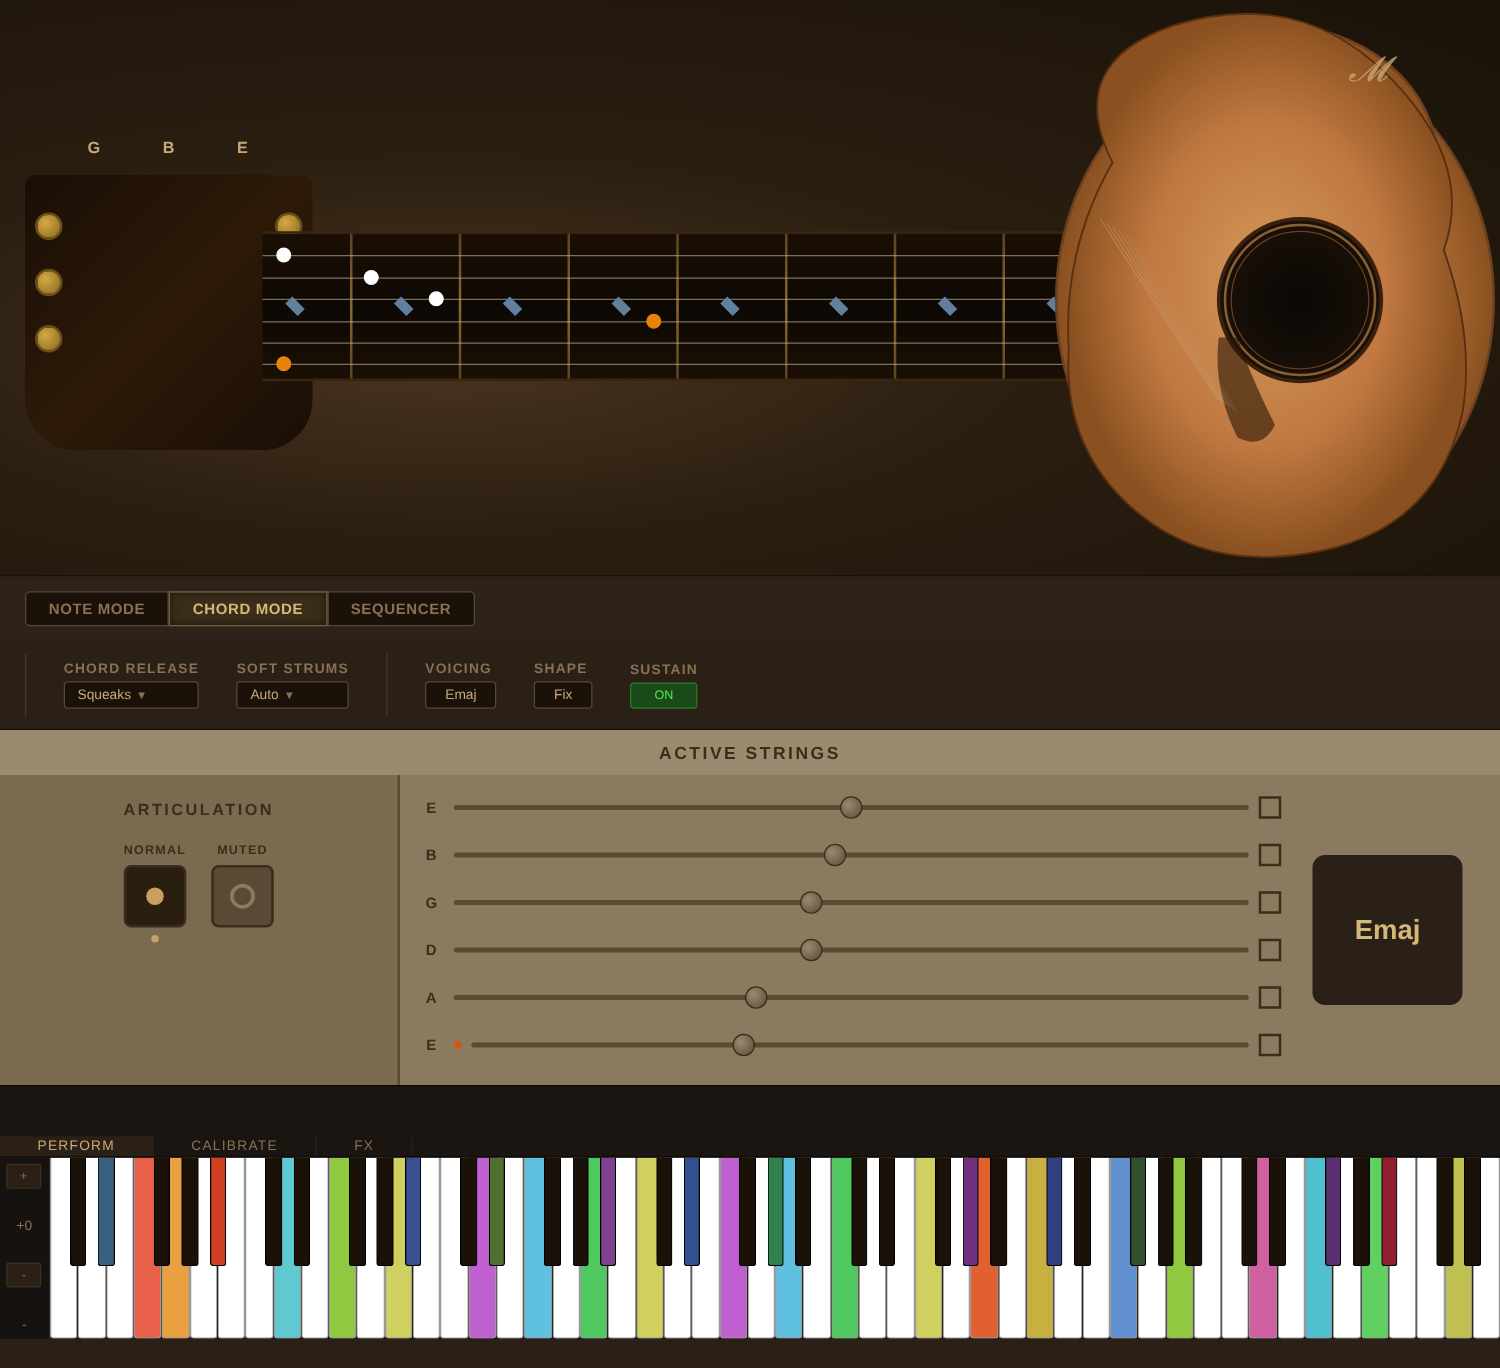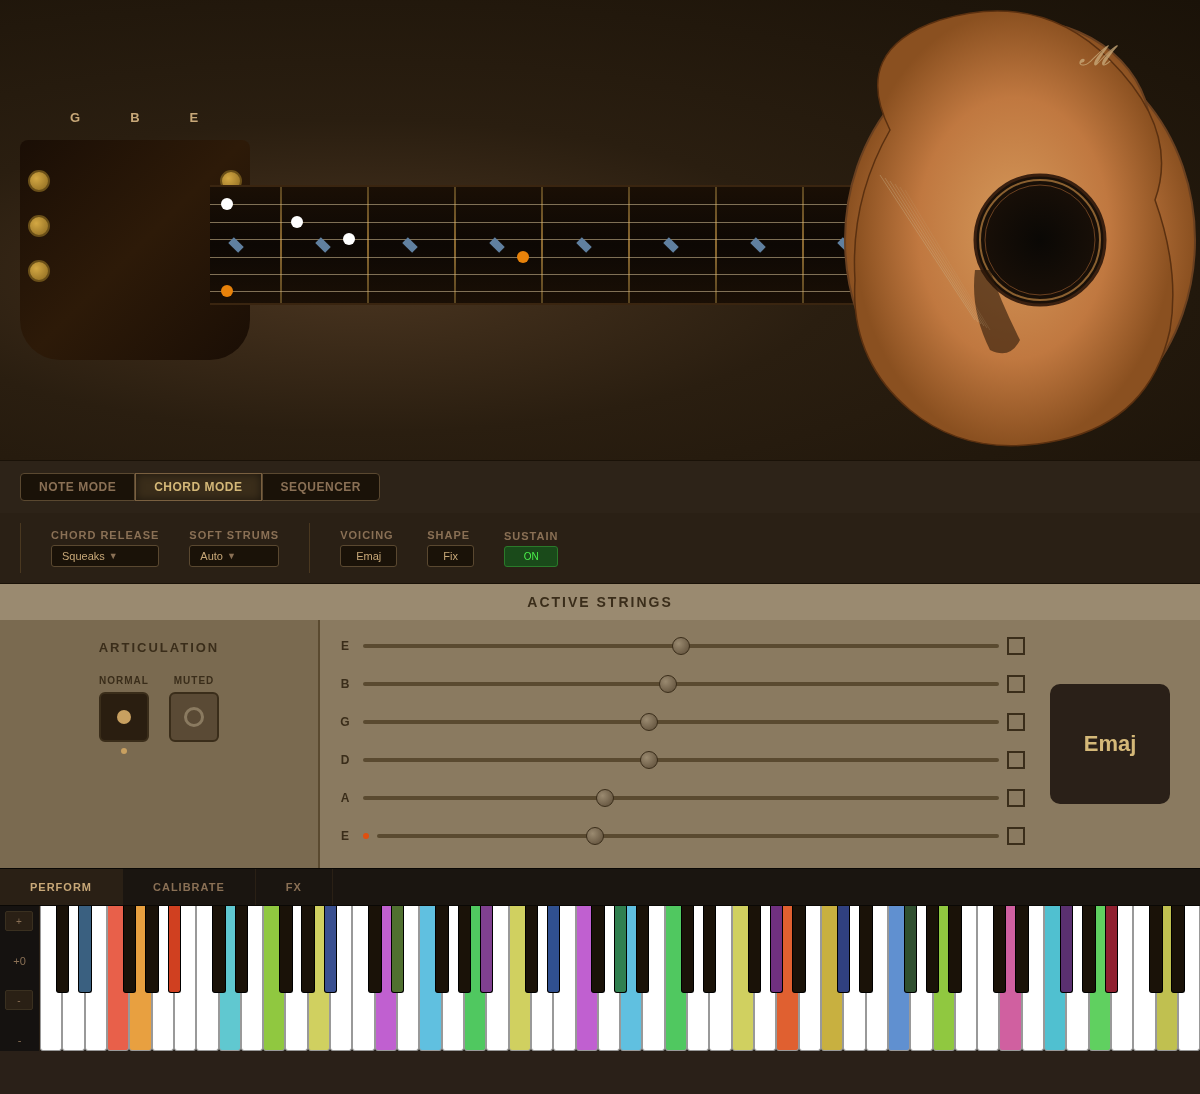--- a/index.html
+++ b/index.html
@@ -424,28 +424,29 @@
 
     
     .bottom-tabs {
       background: #1a1510;
       display: flex;
       border-top: 1px solid #0a0805;
       border-bottom: 1px solid #0a0805;
     }
 
     .bottom-tab {
-      padding: 12px 30px;
+      padding: 2px 30px;
       font-size: 11px;
-      font-weight: bold;
+      font-weight: normal;
       color: #8a7055;
       letter-spacing: 1px;
       cursor: pointer;
       border-right: 1px solid #2a2015;
       text-transform: uppercase;
+      margin-top: 40px;
     }
 
     .bottom-tab.active {
       background: #2a2015;
       color: #c8a878;
     }
 
     
     .keyboard-section {
       background: #1a1510;

